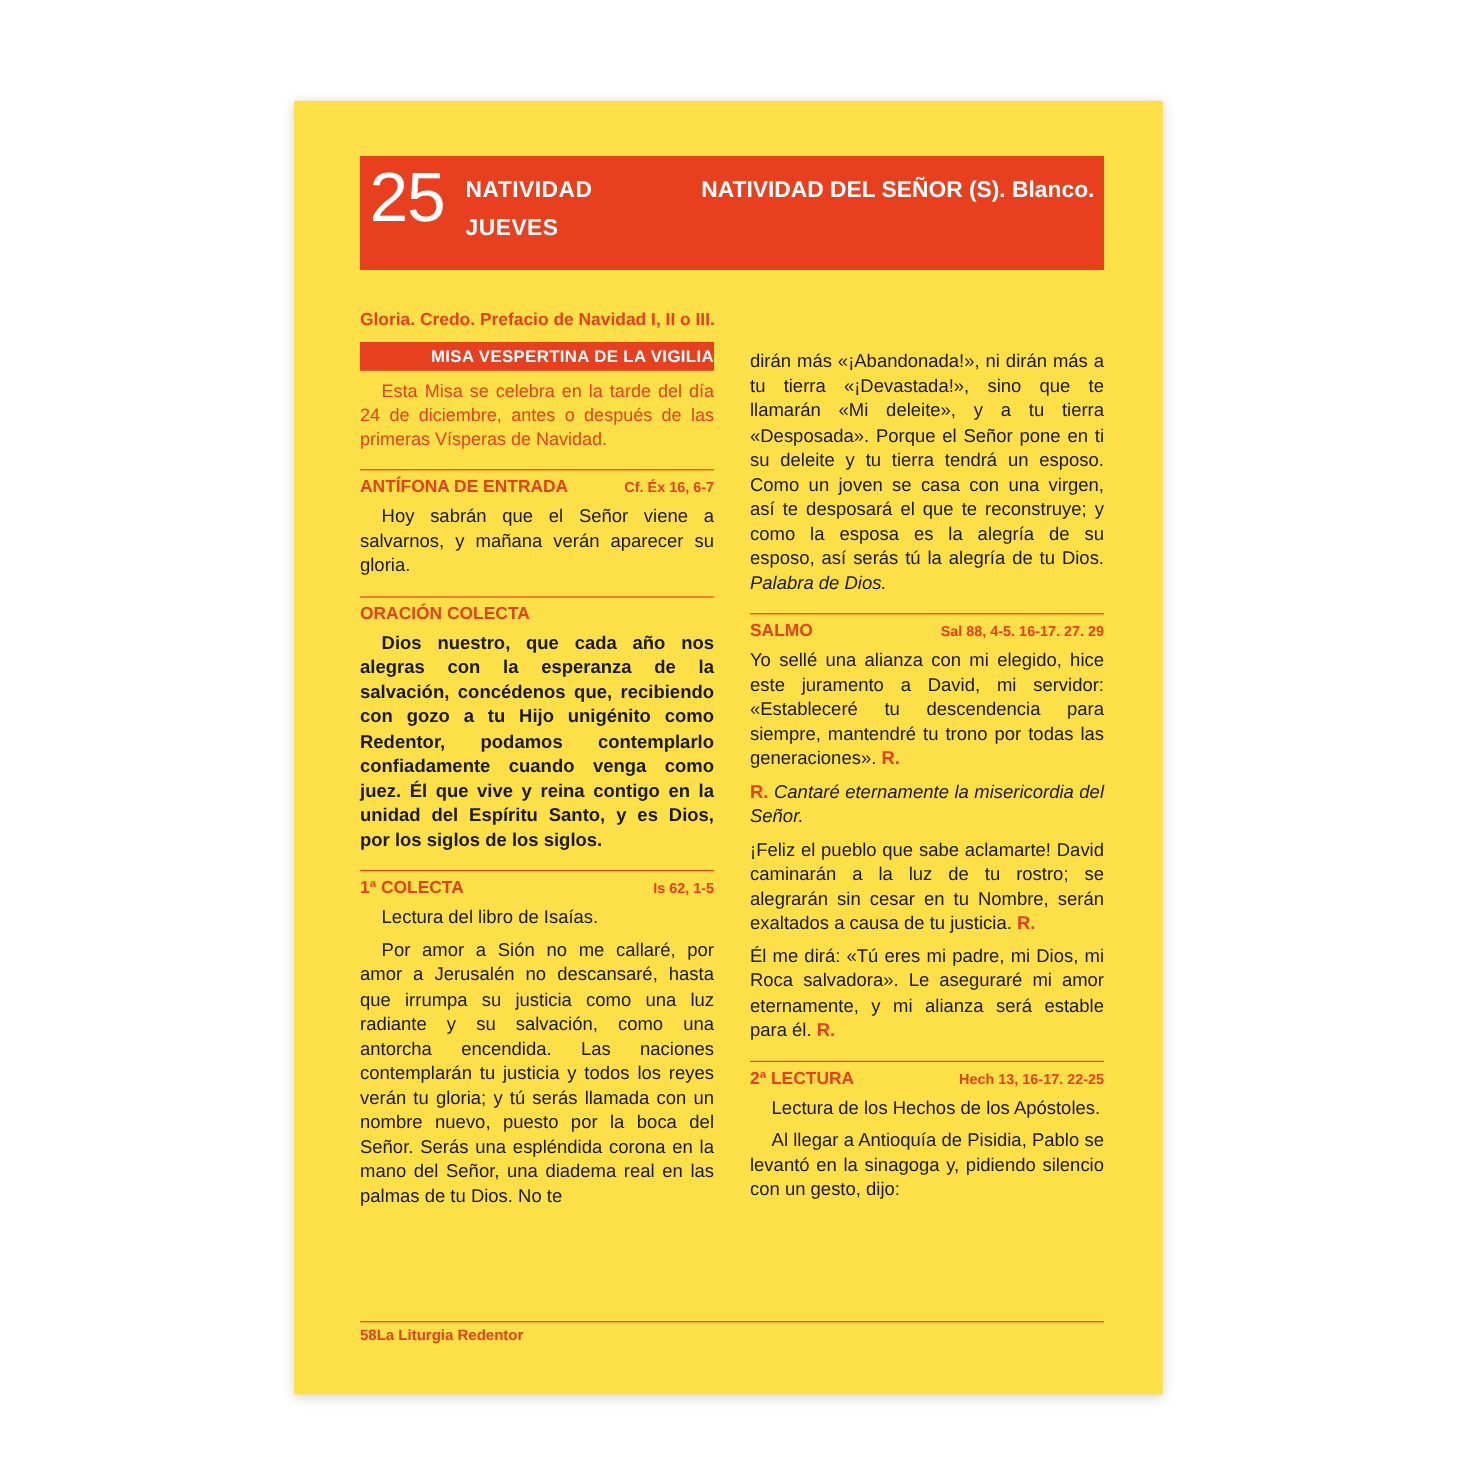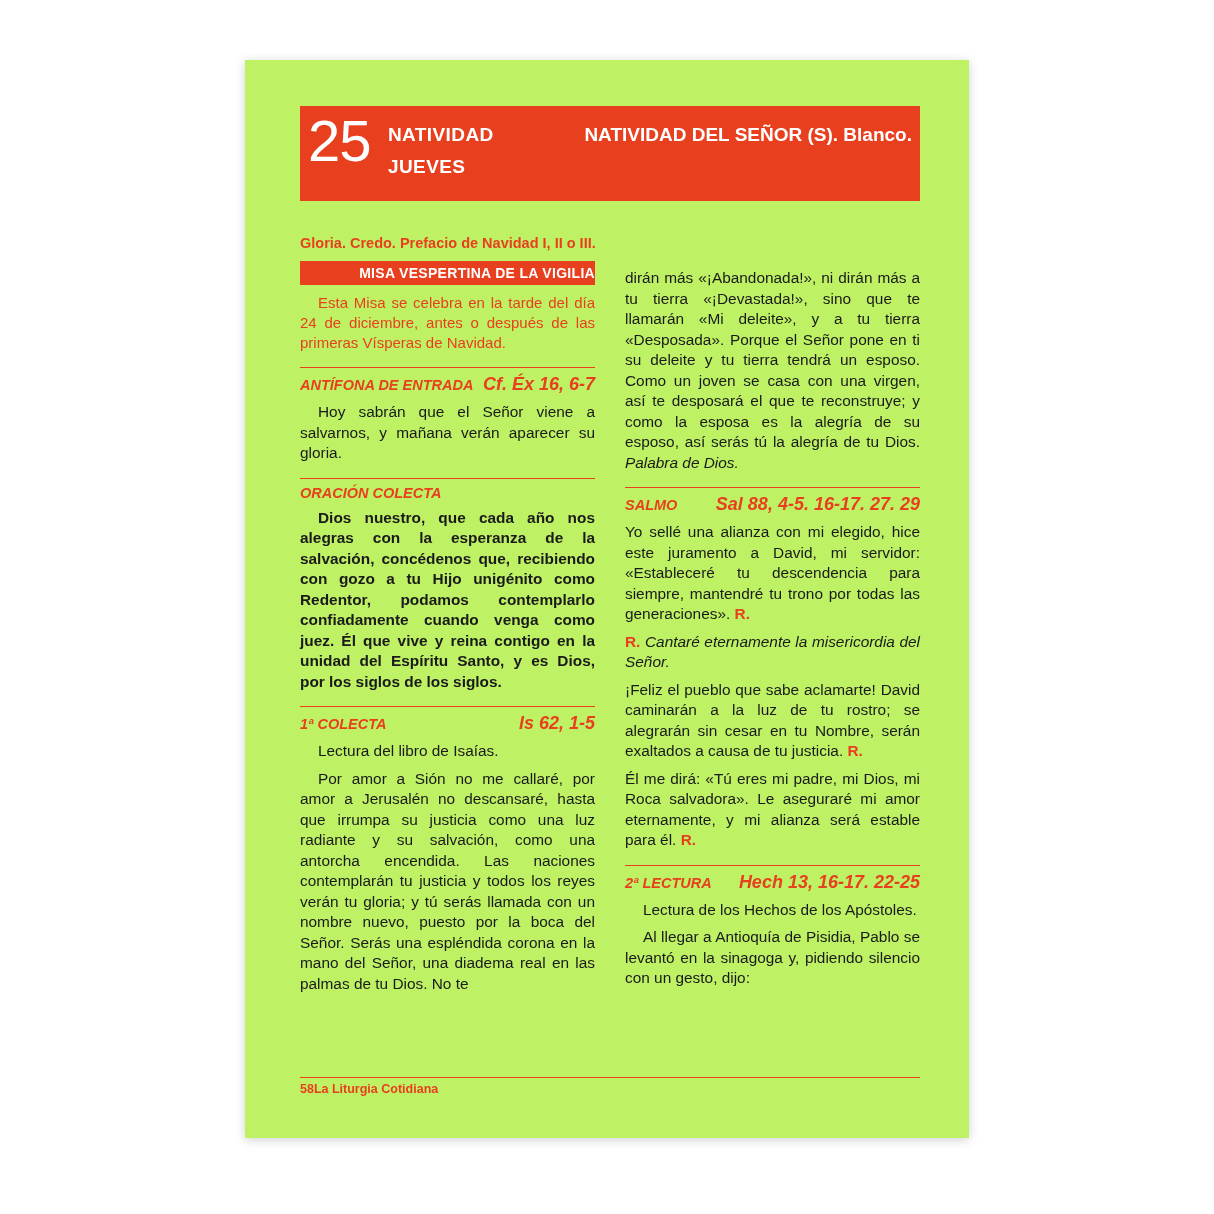--- a/index.html
+++ b/index.html
@@ -13,24 +13,24 @@
   #page {
     position: relative;
     width: 1214px;
     height: 1214px;
     background: #ffffff;
     overflow: hidden;
   }
   .sheet {
     position: absolute;
     left: 245px;
-    top: 60px;
+    top: 84px;
     width: 724px;
     height: 1078px;
-    background: #bef264;
+    background: #fde047;
     box-shadow: 0 2px 10px rgba(0,0,0,0.18);
   }
   .content {
     position: absolute;
     left: 55px;
     top: 46px;
     width: 620px;
     height: 990px;
   }
 
@@ -154,25 +154,24 @@
     margin: 14px 0 6px 0;
   }
   .sec-head {
     color: #e8401f;
     font-size: 14.5px;
     font-weight: bold;
     display: flex;
     justify-content: space-between;
     align-items: baseline;
     gap: 8px;
-    font-style: italic;
   }
   .sec-head .ref {
     font-weight: bold;
-    font-size: 18px;
+    font-size: 12px;
   }
   .sec-head.inline .title {
     white-space: nowrap;
   }
 
   p.body {
     font-size: 15.4px;
     line-height: 20.5px;
     text-align: justify;
     color: #1a1a1a;
@@ -298,19 +297,19 @@
           </div>
           <p class="body">Lectura de los Hechos de los Apóstoles.</p>
           <p class="body">Al llegar a Antioquía de Pisidia, Pablo se levantó en la sinagoga y, pidiendo silencio con un gesto, dijo:</p>
         </div>
       </div>
 
       <div class="footer">
         <div class="rule"></div>
         <div class="footer-row">
           <span>58</span>
-          <span>La Liturgia Cotidiana</span>
+          <span>La Liturgia Redentor</span>
         </div>
       </div>
 
     </div>
   </div>
 </div>
 
 </body></html>

